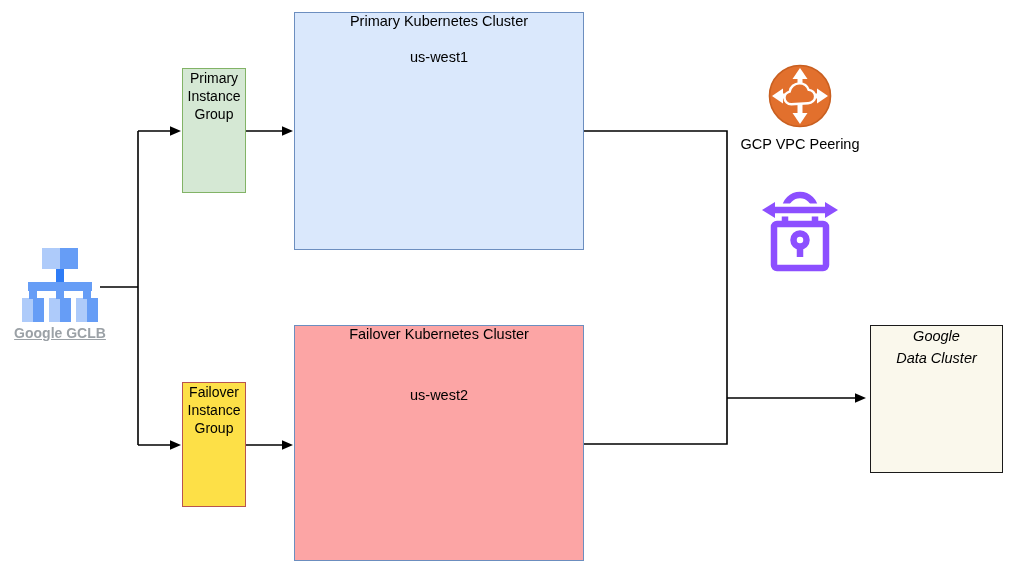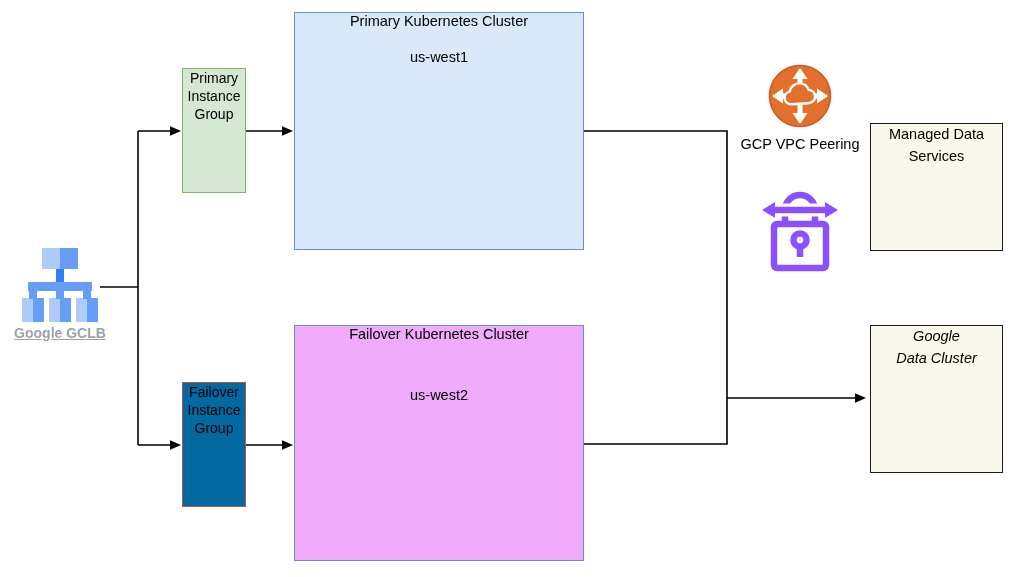--- a/index.html
+++ b/index.html
@@ -88,30 +88,30 @@
       </g>
       <rect x="34" y="21" width="8" height="13" fill="#2e7cf6"></rect>
     </svg>
     <div id="gclb-label" style="color: rgb(155, 161, 166);">Google GCLB</div>
   </div>
 
   <div class="node node-box ig-box" id="primary-ig" style="background-color: rgb(213, 232, 212); border-color: rgb(130, 179, 102);">
     <span>Primary Instance Group</span>
   </div>
 
-  <div class="node node-box ig-box" id="failover-ig" style="background-color: #0369a1; border-color: rgb(184, 84, 80);">
+  <div class="node node-box ig-box" id="failover-ig" style="background-color: #fde047; border-color: rgb(184, 84, 80);">
     <span>Failover Instance Group</span>
   </div>
 
   <div class="node node-box cluster-box" id="primary-cluster" style="background-color: rgb(218, 232, 252); border-color: rgb(108, 142, 191);">
     <span>Primary Kubernetes Cluster</span>
     <span>us-west1</span>
   </div>
 
-  <div class="node node-box cluster-box" id="failover-cluster" style="background-color: #f0abfc; border-color: rgb(108, 142, 191); gap: 45px;">
+  <div class="node node-box cluster-box" id="failover-cluster" style="background-color: #fca5a5; border-color: rgb(108, 142, 191); gap: 45px;">
     <span>Failover Kubernetes Cluster</span>
     <span>us-west2</span>
   </div>
 
   <div class="node" id="vpc-peering">
     <svg width="64" height="64" viewBox="0 0 64 64">
       <circle cx="32" cy="32" r="30.5" stroke-width="1.6" fill="#e2702d" stroke="#c95f20"></circle>
       <g stroke-width="5" fill="none" stroke="#ffffff">
         <path d="M32 14 V50"></path>
         <path d="M14 32 H50"></path>
@@ -143,23 +143,19 @@
         <circle cx="40" cy="64" r="6.5"></circle>
         <path d="M40 70.5 V81"></path>
       </g>
       <g fill="#8c4fff">
         <path d="M2 34 L15 26 L15 42 Z"></path>
         <path d="M78 34 L65 26 L65 42 Z"></path>
       </g>
     </svg>
   </div>
 
-  <div class="node node-box data-box" id="managed-data" style="background-color: rgb(250, 248, 236); border-color: rgb(26, 26, 26);">
-    <span>Managed Data</span>
-    <span>Services</span>
-  </div>
 
   <div class="node node-box data-box" id="google-data" style="background-color: rgb(250, 248, 236); border-color: rgb(26, 26, 26);">
     <span>Google</span>
     <span>Data Cluster</span>
   </div>
 
 </div>
 
 </body></html>

